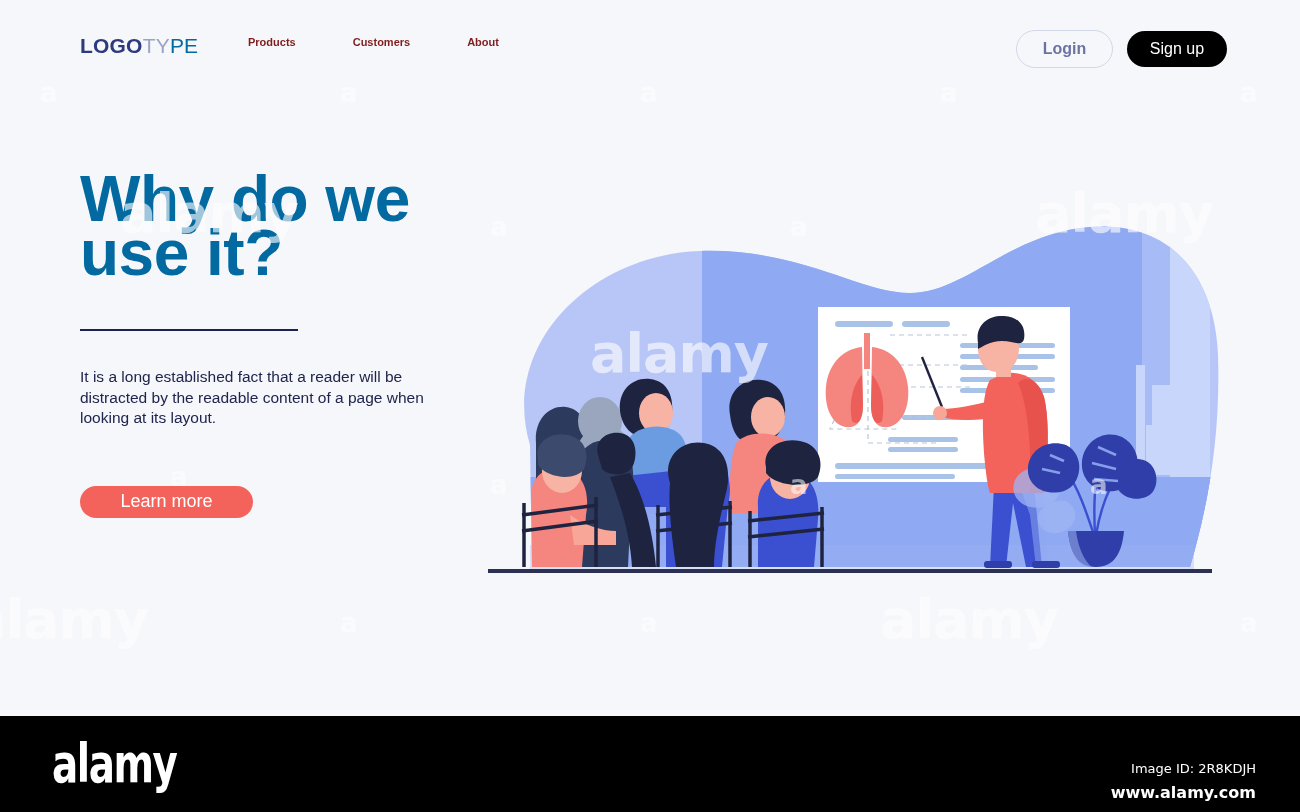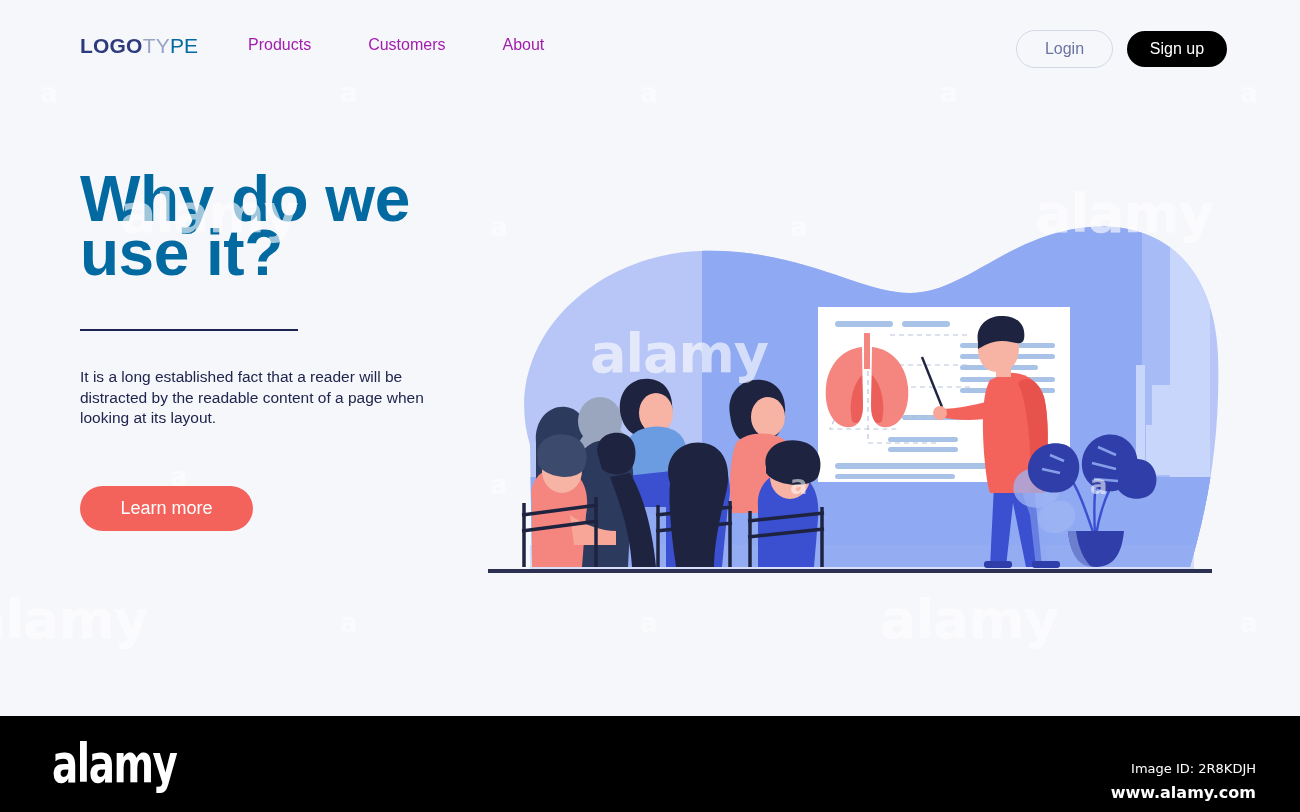--- a/index.html
+++ b/index.html
@@ -22,44 +22,44 @@
 
   
   .header{position:absolute;left:0;top:0;width:1300px;height:95px;}
   .logo{position:absolute;left:80px;top:34px;font-size:21px;letter-spacing:.2px;
         font-weight:700;font-family:"Liberation Sans", sans-serif;}
   .logo .a{color:#2d3a7c;font-weight:700;}
   .logo .b{color:#9aa3c4;font-weight:400;}
   .logo .c{color:#0369a1;font-weight:400;}
 
   .nav{position:absolute;left:248px;top:36px;display:flex;gap:57px;}
-  .nav a{color:#a21caf;font-size:16px;text-decoration:none;font-weight:400;}
+  .nav a{color:#7f1d1d;font-size:11px;text-decoration:none;font-weight:700;}
 
   .auth{position:absolute;right:73px;top:30px;display:flex;align-items:center;gap:14px;}
   .btn-login{
     width:95px;height:36px;border:1px solid #d3d8e8;border-radius:20px;
     background:#f6f7fa;color:#6b73a3;font-size:16px;
-    display:flex;align-items:center;justify-content:center;cursor:pointer;
+    display:flex;align-items:center;justify-content:center;cursor:pointer;font-weight:bold;
   }
   .btn-signup{
     width:100px;height:36px;border:none;border-radius:20px;
     background:#000000;color:#ffffff;font-size:16px;
     display:flex;align-items:center;justify-content:center;cursor:pointer;
   }
 
   
   .hero{position:absolute;left:80px;top:172px;width:400px;}
   h1.title{
     margin:0;font-size:64px;line-height:54px;color:#0369a1;
     font-weight:700;letter-spacing:-.5px;font-family:"Liberation Sans", sans-serif;
   }
   .rule{width:218px;height:2px;background:#1d2350;margin:49px 0 0 0;}
   .lede{margin:36px 0 0 0;width:360px;font-size:15.5px;line-height:20.5px;color:#20254e;}
   .btn-learn{
-    margin-top:57px;width:173px;height:45px;border:none;border-radius:24px;
+    margin-top:57px;width:173px;height:32px;border:none;border-radius:24px;
     background:#f4625c;color:#fff;font-size:18px;cursor:pointer;
     display:flex;align-items:center;justify-content:center;
   }
 
   
   .illo{position:absolute;left:470px;top:215px;width:760px;height:375px;}
   .illo svg{display:block;}
 
   
   .footer{position:absolute;left:0;top:716px;width:1300px;height:96px;background:#000;z-index:8;}

